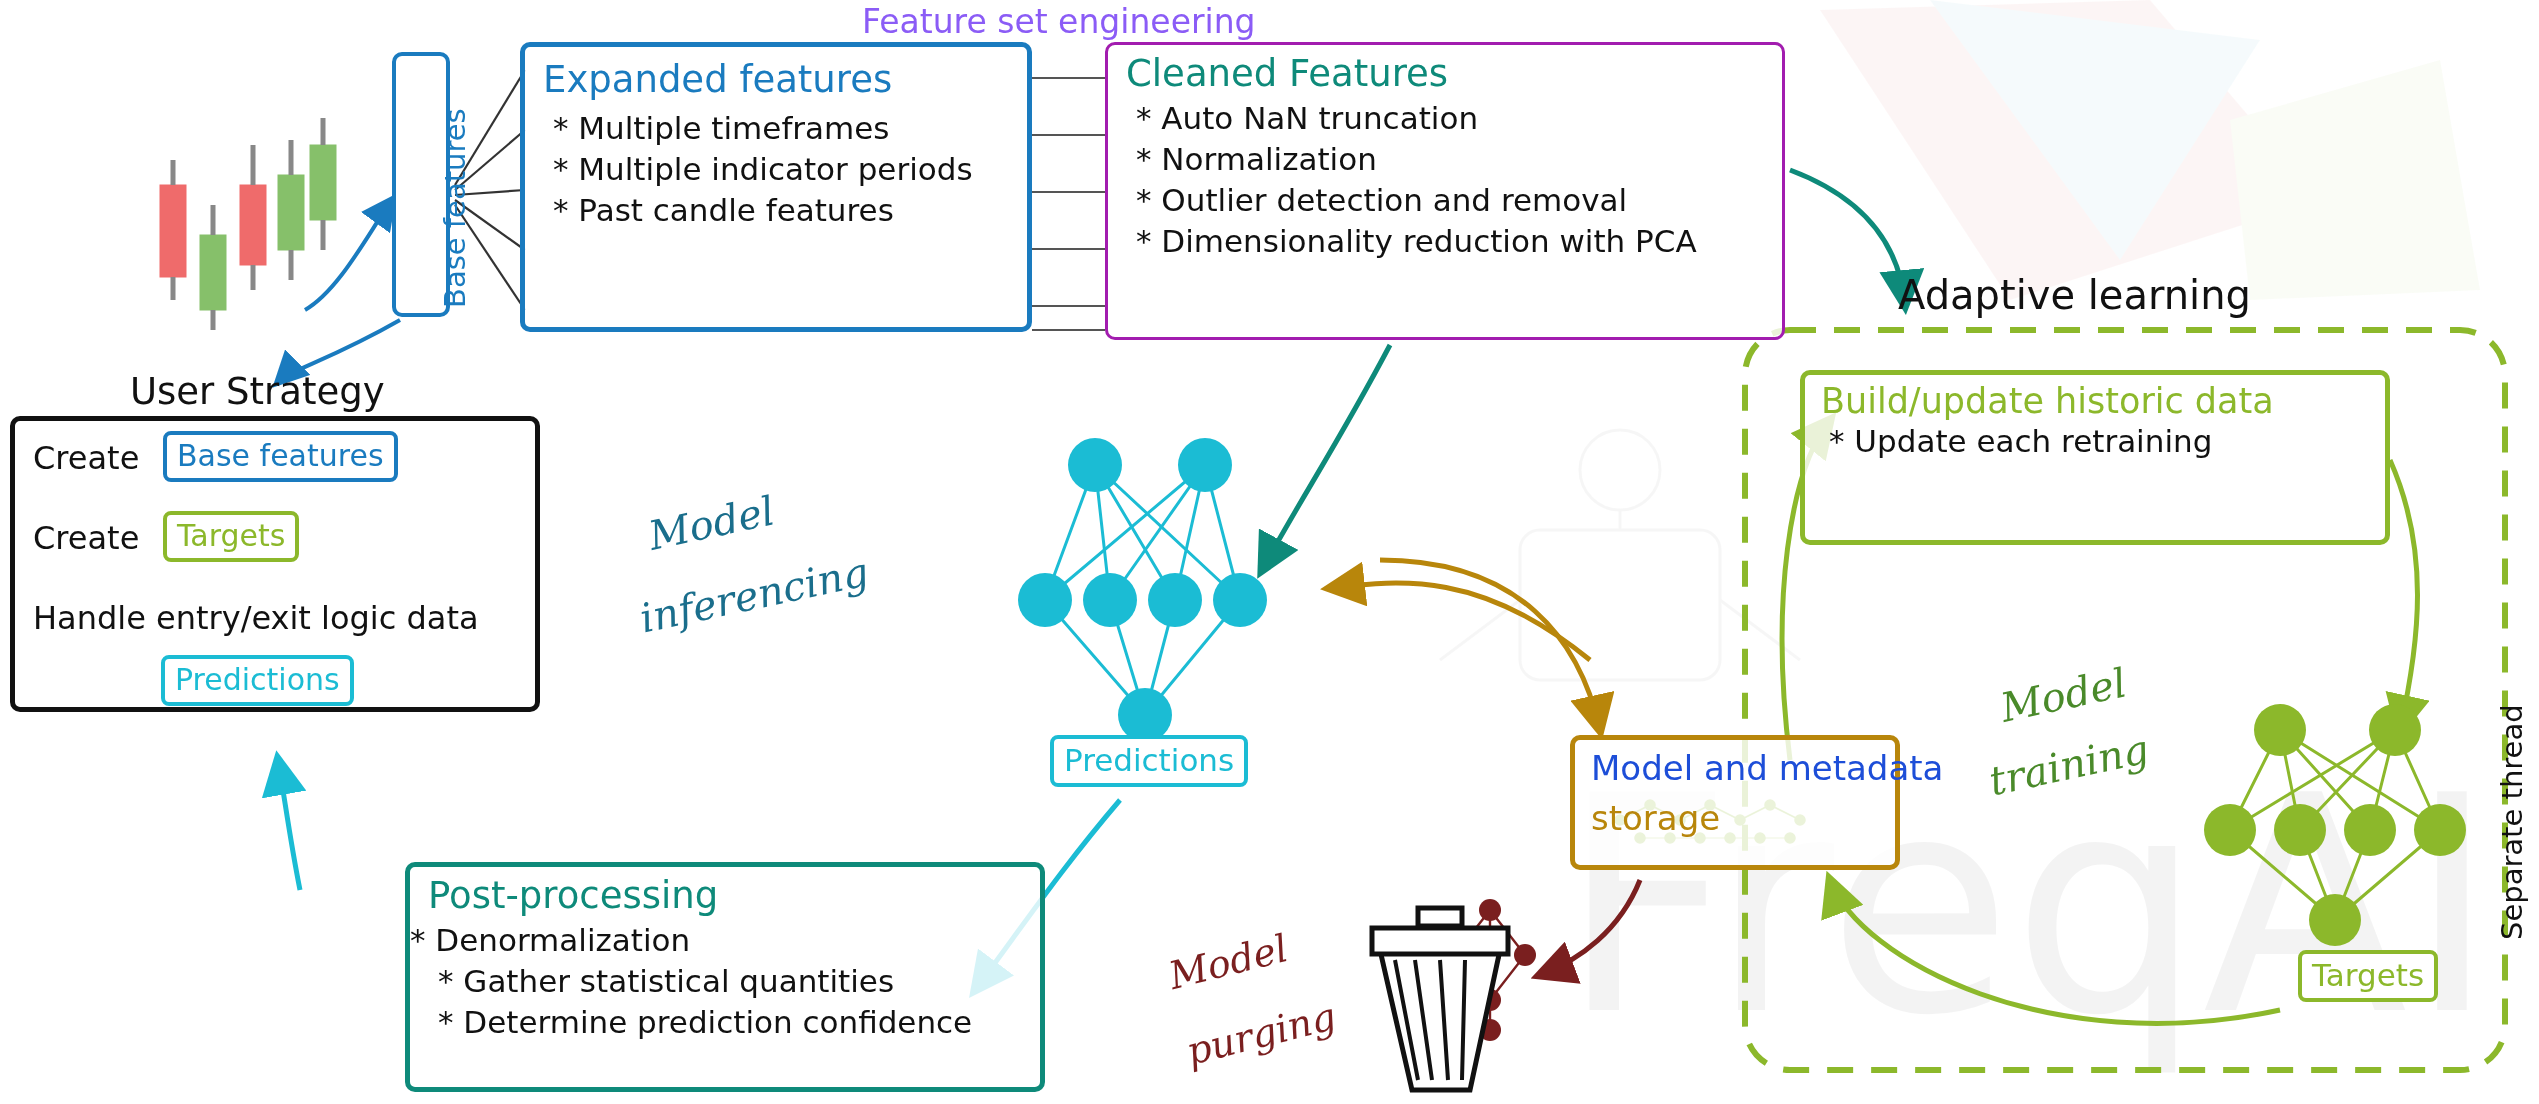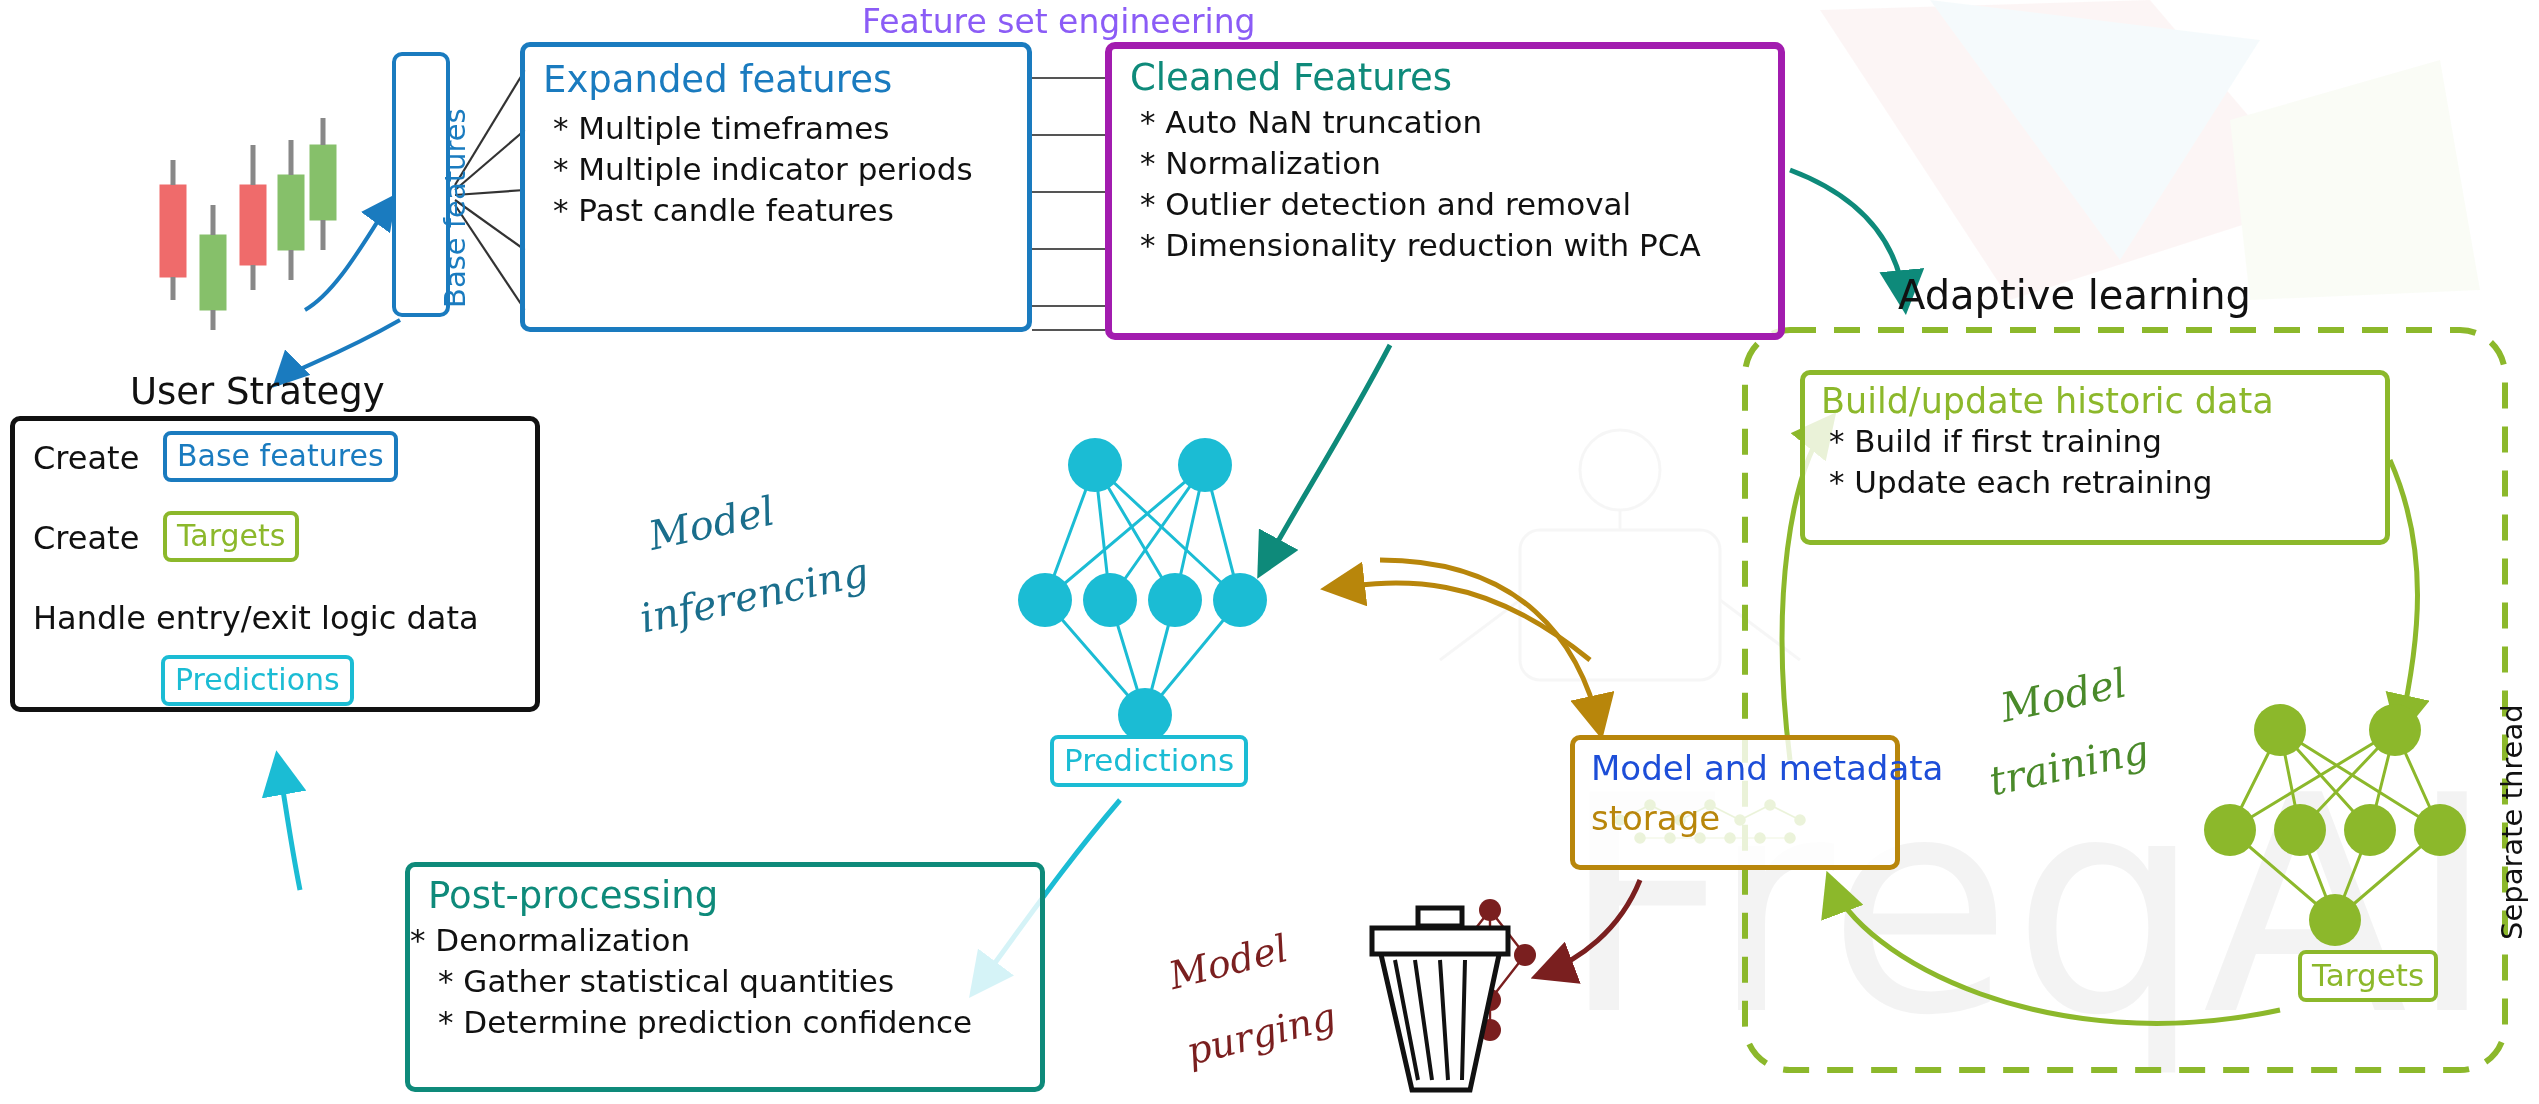--- a/index.html
+++ b/index.html
@@ -244,21 +244,21 @@
     <div class="rot-90" style="position:absolute; left:42px; top:252px; font-size:29px; color:#1a7bbf; white-space:nowrap;">Base features</div>
   </div>
 
   <div class="box" style="left:520px; top:42px; width:512px; height:290px; border:5px solid #1a7bbf;">
     <div class="box-title" style="color:#1a7bbf; margin:12px 0 6px 18px;">Expanded features</div>
     <div class="bullet" style="margin-left:28px;">* Multiple timeframes</div>
     <div class="bullet" style="margin-left:28px;">* Multiple indicator periods</div>
     <div class="bullet" style="margin-left:28px;">* Past candle features</div>
   </div>
 
-  <div class="box" style="left:1105px; top:42px; width:680px; height:298px; border:7px solid #a21caf;">
+  <div class="box" style="left:1105px; top:42px; width:680px; height:298px; border:3px solid #a21caf;">
     <div class="box-title" style="color:#0e8a7a; margin:8px 0 2px 18px;">Cleaned Features</div>
     <div class="bullet" style="margin-left:28px;">* Auto NaN truncation</div>
     <div class="bullet" style="margin-left:28px;">* Normalization</div>
     <div class="bullet" style="margin-left:28px;">* Outlier detection and removal</div>
     <div class="bullet" style="margin-left:28px;">* Dimensionality reduction with PCA</div>
   </div>
 
   <div class="label-plain" style="left:130px; top:370px; font-size:37px;">User Strategy</div>
   <div class="box" style="left:10px; top:416px; width:530px; height:296px; border:5px solid #111;">
     <div style="position:absolute; left:18px; top:18px; font-size:32px; color:#111;">Create</div>
@@ -288,21 +288,20 @@
 
   <div class="box" style="left:1570px; top:735px; width:330px; height:135px; border:5px solid #b8860b;">
     <div style="position:absolute; left:16px; top:8px; font-size:34px; color:#1d4ed8; white-space:nowrap;">Model and metadata</div>
     <div style="position:absolute; left:16px; top:58px; font-size:34px; color:#b8860b; white-space:nowrap;">storage</div>
   </div>
 
   <div class="label-plain" style="left:1898px; top:272px; font-size:40px; color:#111;">Adaptive learning</div>
 
   <div class="box" style="left:1800px; top:370px; width:590px; height:175px; border:5px solid #8cb82b;">
     <div class="box-title" style="color:#8cb82b; margin:6px 0 0 16px; font-size:35px;">Build/update historic data</div>
-    <div class="bullet" style="margin-left:24px;">* Build if first training</div>
     <div class="bullet" style="margin-left:24px;">* Update each retraining</div>
   </div>
 
   <div class="label-plain script" style="left:2000px; top:672px; font-size:40px; color:#4a8a2a; transform:rotate(-12deg);">Model</div>
   <div class="label-plain script" style="left:1988px; top:742px; font-size:40px; color:#4a8a2a; transform:rotate(-12deg);">training</div>
 
   <div class="tag" style="left:2298px; top:950px; border:4px solid #8cb82b; color:#8cb82b; font-size:31px;">Targets</div>
 
   <div class="rot-90" style="position:absolute; left:2495px; top:940px; font-size:29px; color:#111; white-space:nowrap;">Separate thread</div>
 

